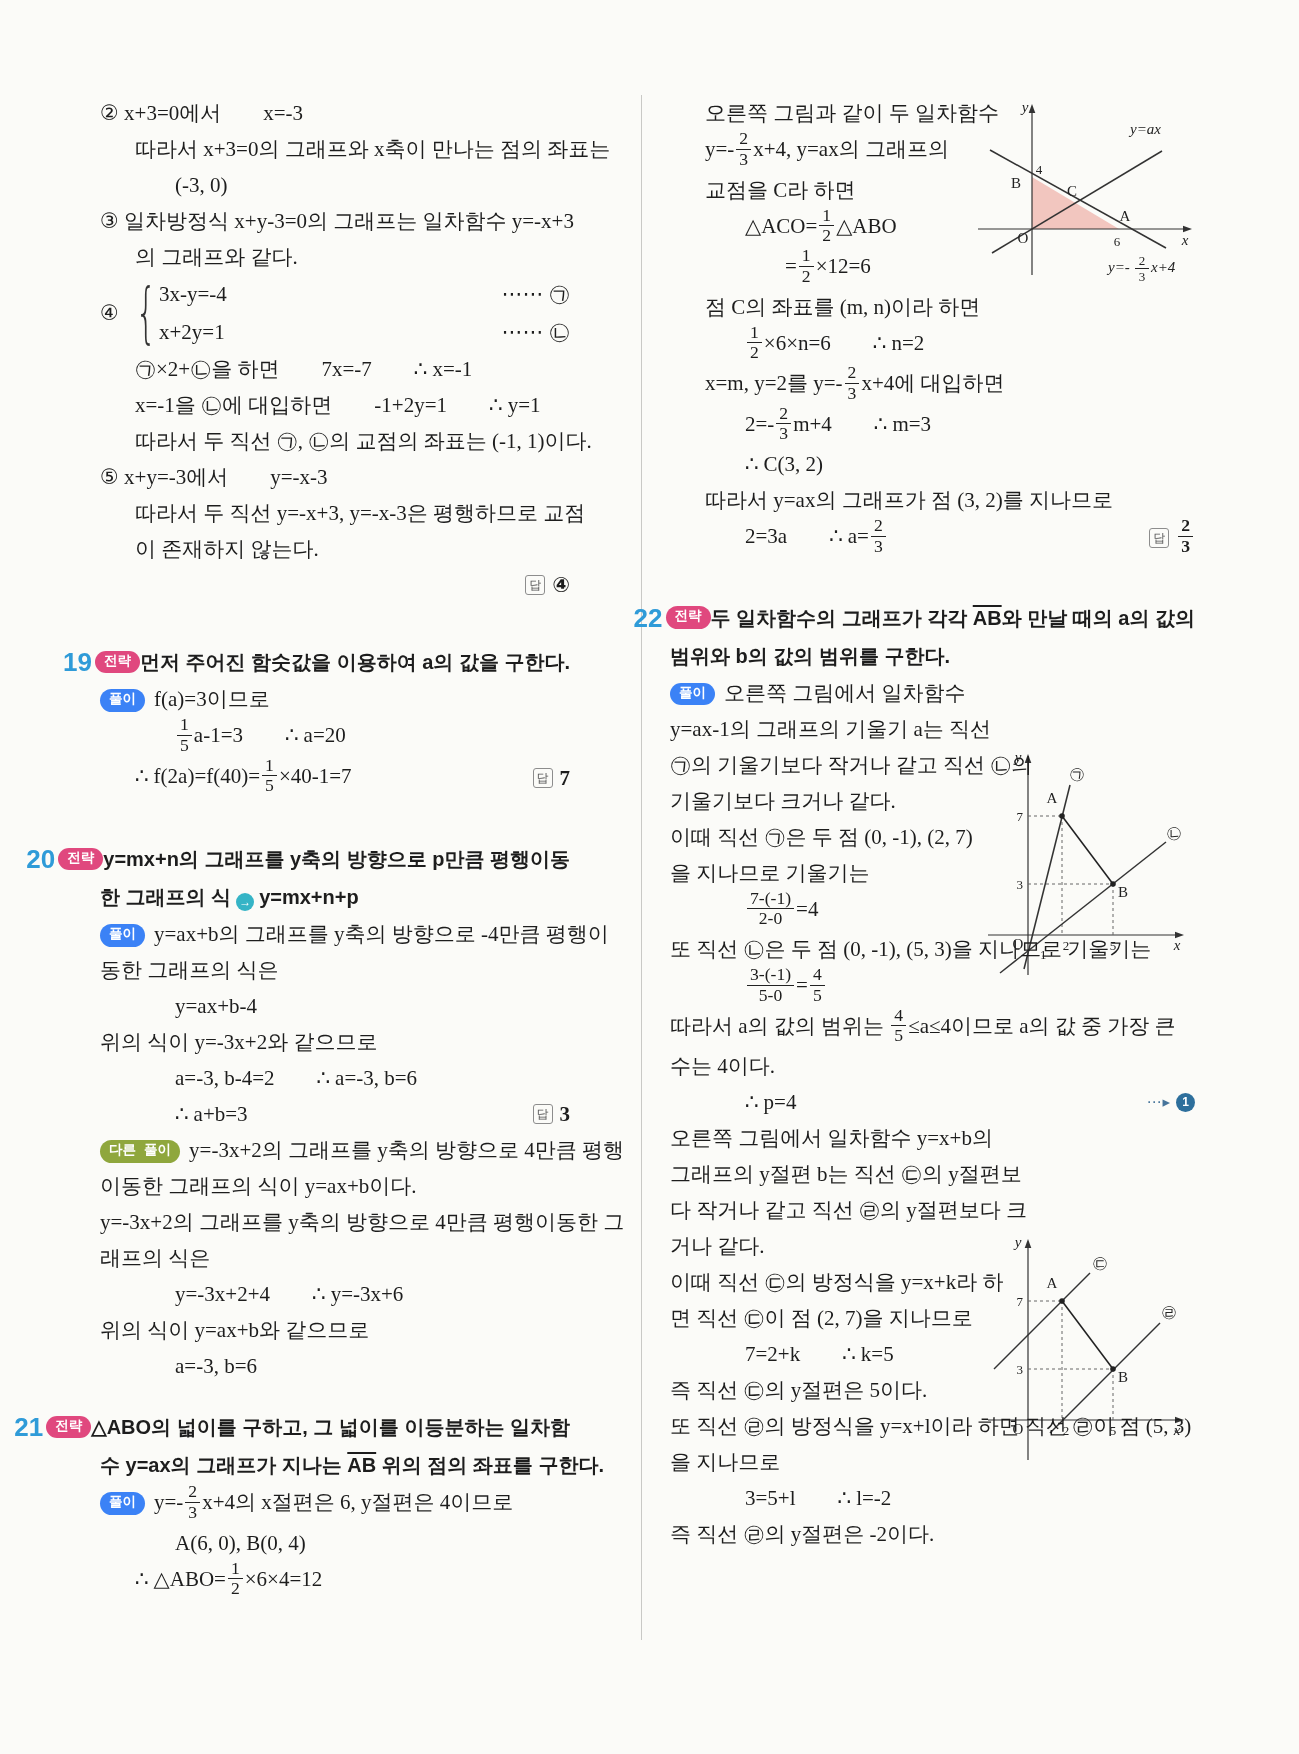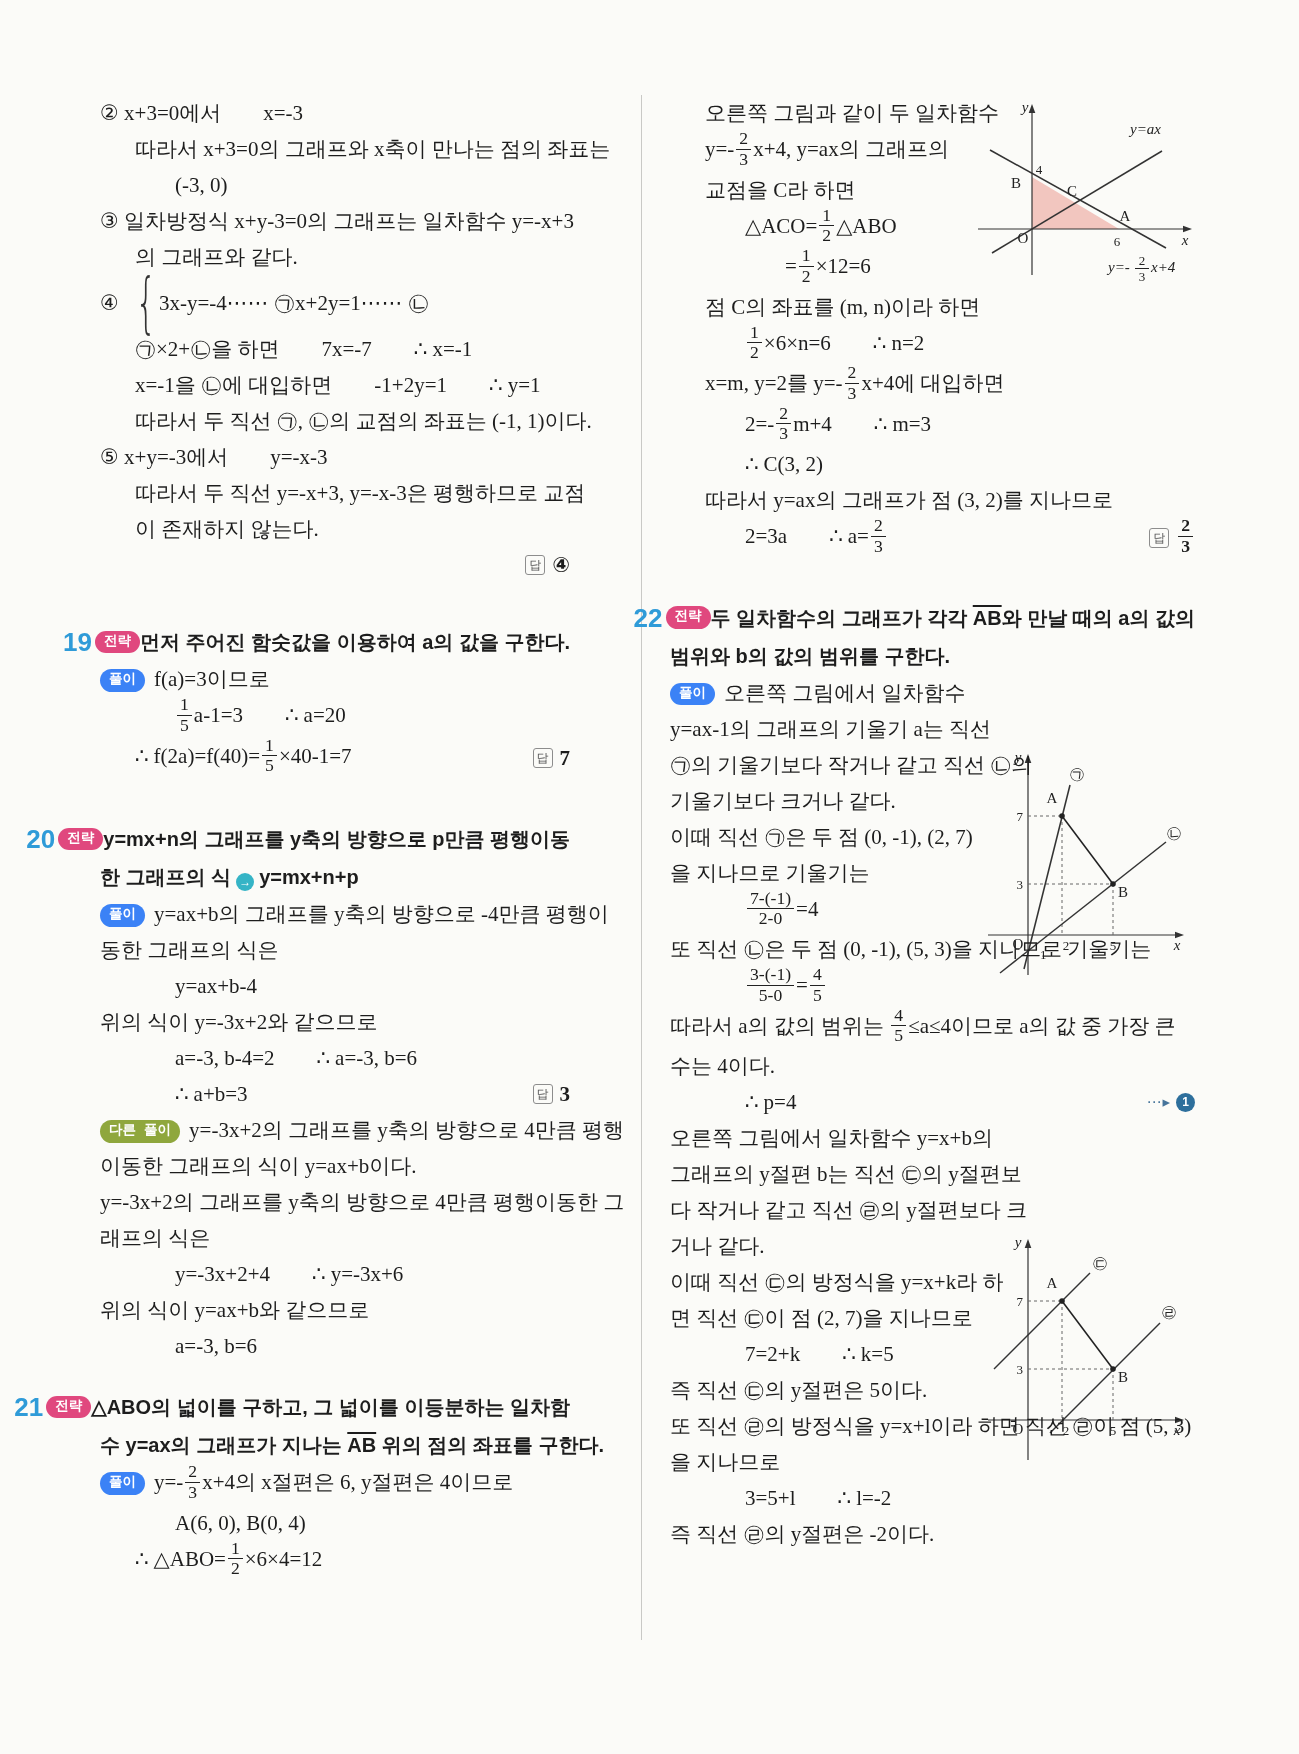--- a/index.html
+++ b/index.html
@@ -36,21 +36,21 @@
   .notegroup{display:inline-flex;align-items:center;gap:5px;color:#46749b;}
   .notedots{font-size:15px;letter-spacing:1px;}
   .notecircle{background:#2d6f9c;color:#fff;border-radius:50%;width:19px;height:19px;display:inline-flex;align-items:center;justify-content:center;font-family:"Liberation Sans",sans-serif;font-weight:bold;font-size:12px;}
   .frac{display:inline-flex;flex-direction:column;text-align:center;vertical-align:middle;font-size:0.84em;line-height:1.12;margin:0 2px;position:relative;top:-2px;}
   .fn{border-bottom:1.3px solid #222;padding:0 3px;display:block;}
   .fd{padding:0 3px;display:block;}
   .ol{text-decoration:overline;}
   .sysrow{display:flex;align-items:center;line-height:38px;}
   .cnum{width:35px;flex:0 0 auto;}
   .brace{font-size:66px;font-weight:100;color:#333;transform:scaleX(0.5);line-height:0.85;margin:0 -8px 0 -10px;font-family:"DejaVu Sans",sans-serif;flex:0 0 auto;}
-  .syscol{flex:1;display:flex;flex-direction:row;}
+  .syscol{flex:1;display:flex;flex-direction:column;}
   .sysline{display:flex;justify-content:space-between;line-height:38px;}
   .graph{position:absolute;}
   .graph svg text{font-family:"Liberation Serif","DejaVu Sans",serif;font-size:15px;fill:#222;}
   .graph svg text.it{font-style:italic;}
   .graph svg text.sm{font-size:13px;}
   #footer{position:absolute;left:100px;top:1760px;display:flex;align-items:center;gap:9px;}
   .fpage{font-family:"Liberation Sans",sans-serif;font-weight:bold;font-size:21px;color:#222;}
   .fsep{color:#999;font-size:14px;}
   .ftitle{font-family:"Liberation Sans","DejaVu Sans",sans-serif;font-size:16px;color:#333;}
 </style>

